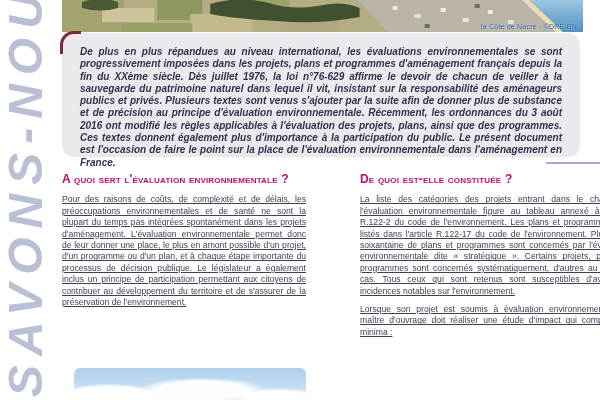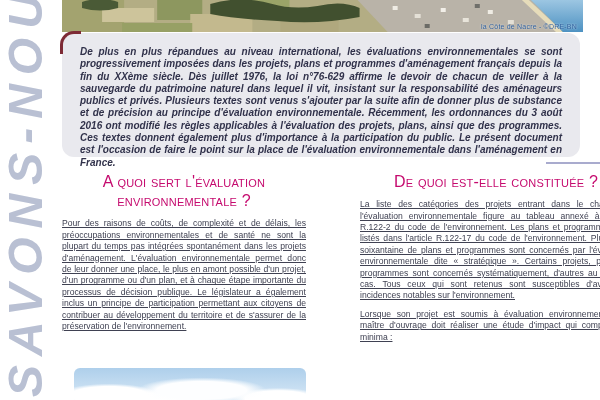--- a/index.html
+++ b/index.html
@@ -42,22 +42,22 @@
   
   .deco-rule{
     position:absolute;left:546px;top:162px;width:54px;height:1.5px;
     background:#a9abce;
   }
   
   .col{position:absolute;top:172px;}
   .col.left{left:62px;width:244px;}
   .col.right{left:324px;width:272px;margin-left:36px;}
   .col h2{
-    margin:0 0 8px;text-align:center;color:#c50a6e;
-    font-size:16px;font-weight:normal;font-variant:small-caps;
+    margin:0 0 8px;text-align:left;color:#c50a6e;
+    font-size:12px;font-weight:bold;font-variant:small-caps;
     letter-spacing:.2px;line-height:1.2;
   }
   .col p{
     margin:0 0 7px;font-size:8.6px;line-height:11.4px;text-align:justify;
     color:#3f4152;
     text-decoration:underline;
   }
   
   .photo-bottom{
     position:absolute;left:74px;top:368px;width:232px;height:32px;

